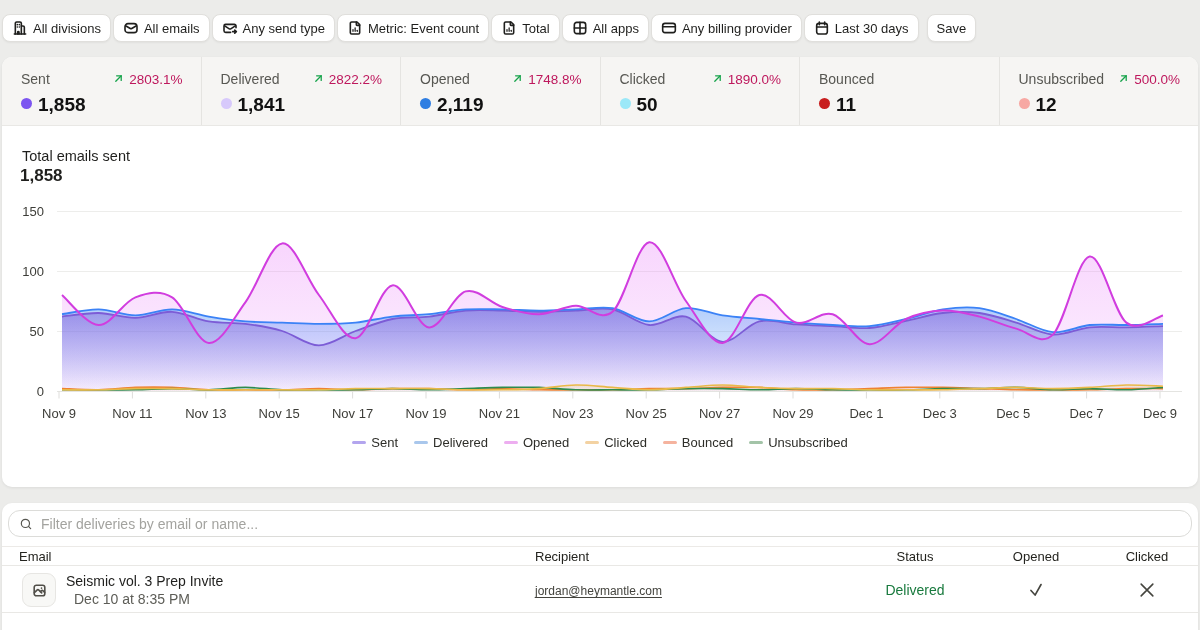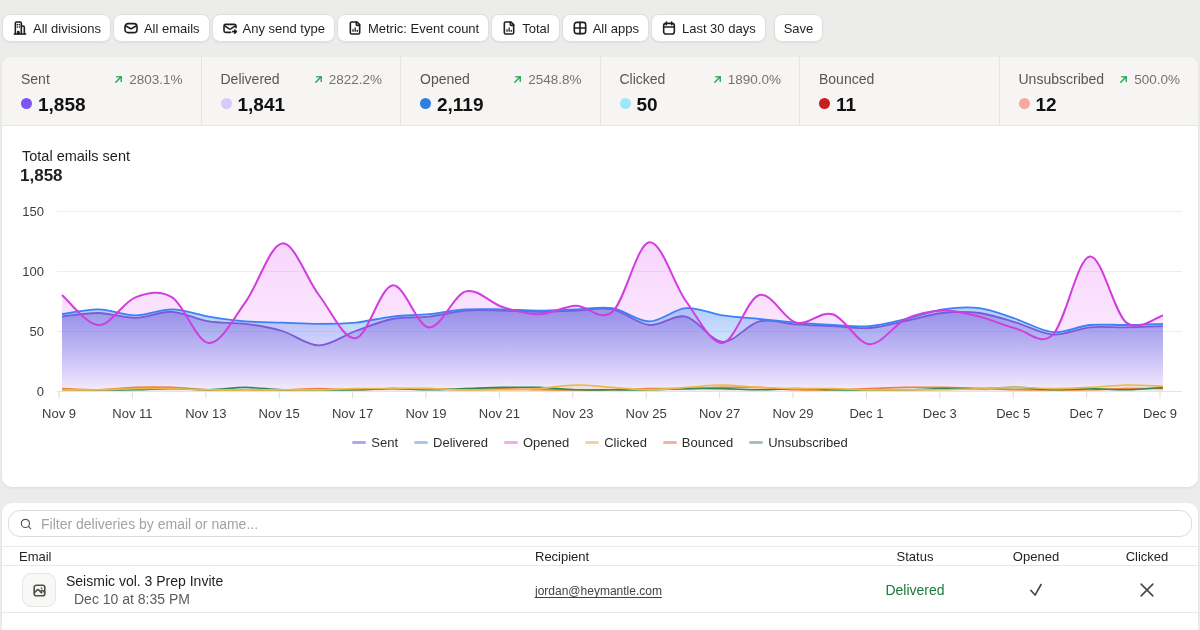--- a/index.html
+++ b/index.html
@@ -11,21 +11,21 @@
   color:#1f1f1d; box-shadow:0 1px 2px rgba(0,0,0,0.05); white-space:nowrap; }
 .btn svg { flex:0 0 auto; }
 .btn.save { margin-left:6px; }
 .card1 { position:absolute; left:2px; right:2px; top:57px; height:430px; background:#fff;
   border-radius:10px; box-shadow:0 1px 3px rgba(0,0,0,0.07); overflow:hidden; }
 .stats { display:flex; height:69px; background:#f6f5f3; border-bottom:1px solid #e9e8e5; }
 .stat { flex:1 1 0; padding:13px 18px 0 19px; position:relative; }
 .stat + .stat { border-left:1px solid #e5e4e1; }
 .stat-top { display:flex; align-items:center; justify-content:space-between; height:18px; }
 .stat-label { font-size:14px; color:#575752; }
-.pct { display:flex; align-items:center; gap:4px; font-size:13.5px; color:#737373; }
+.pct { display:flex; gap:4px; font-size:13.5px; color:#be185d; }
 .stat-num { display:flex; align-items:center; gap:6px; margin-top:6px; font-size:19px;
   font-weight:bold; color:#111; }
 .dot { width:11px; height:11px; border-radius:50%; display:inline-block; position:relative; top:-2px; }
 .chart-title { position:absolute; left:20px; top:91px; font-size:14.5px; color:#1f1f1d; }
 .chart-num { position:absolute; left:18px; top:109px; font-size:17px; font-weight:bold; }
 #chart { position:absolute; left:0; top:133px; }
 .ax { font-family:"Liberation Sans", sans-serif; font-size:13px; fill:#3d3d38; }
 .legend { position:absolute; left:0; right:0; top:378px; display:flex; justify-content:center;
   gap:16px; font-size:13px; color:#2e2e29; align-items:center; }
 .leg { display:flex; align-items:center; gap:5px; }
@@ -105,20 +105,27 @@
     </div>
     <div class="btn">
       <svg width="16" height="16" viewBox="0 0 24 24" fill="none" stroke="#1f1f1d" stroke-width="2.40" stroke-linecap="round" stroke-linejoin="round">
         <rect x="3.5" y="3.5" width="17" height="17" rx="3.5"></rect>
         <path d="M12 3.5v17M3.5 12h17"></path>
       </svg>
       <span>All apps</span>
     </div>
     <div class="btn">
       <svg width="16" height="16" viewBox="0 0 24 24" fill="none" stroke="#1f1f1d" stroke-width="2.40" stroke-linecap="round" stroke-linejoin="round">
+        <rect x="2.5" y="5" width="19" height="14" rx="3.5"></rect>
+        <path d="M2.5 10.2h19"></path>
+      </svg>
+      <span>Any billing provider</span>
+    </div>
+    <div class="btn">
+      <svg width="16" height="16" viewBox="0 0 24 24" fill="none" stroke="#1f1f1d" stroke-width="2.40" stroke-linecap="round" stroke-linejoin="round">
         <rect x="4" y="5" width="16" height="16" rx="3.5"></rect>
         <path d="M8 3v4M16 3v4M4 10.5h16"></path>
       </svg>
       <span>Last 30 days</span>
     </div>
     <div class="btn save">
       <span>Save</span>
     </div>
   </div>
 <div class="card1">
@@ -156,21 +163,21 @@
         </div>
 </div>
       <div class="stat">
   <div class="stat-top">
           <span class="stat-label">Opened</span>
           <span class="pct">
             <svg width="13" height="13" viewBox="0 0 24 24" fill="none" stroke="#16a34a" stroke-width="2.4" stroke-linecap="round" stroke-linejoin="round">
               <path d="M7 17 17 7"></path>
               <path d="M8.5 7H17v8.5"></path>
             </svg>
-            <span>2548.8%</span>
+            <span>1748.8%</span>
           </span>
         </div>
   <div class="stat-num">
           <span class="dot" style="background:#2f7ee2"></span>
           <span>2,119</span>
         </div>
 </div>
       <div class="stat">
   <div class="stat-top">
           <span class="stat-label">Clicked</span>

